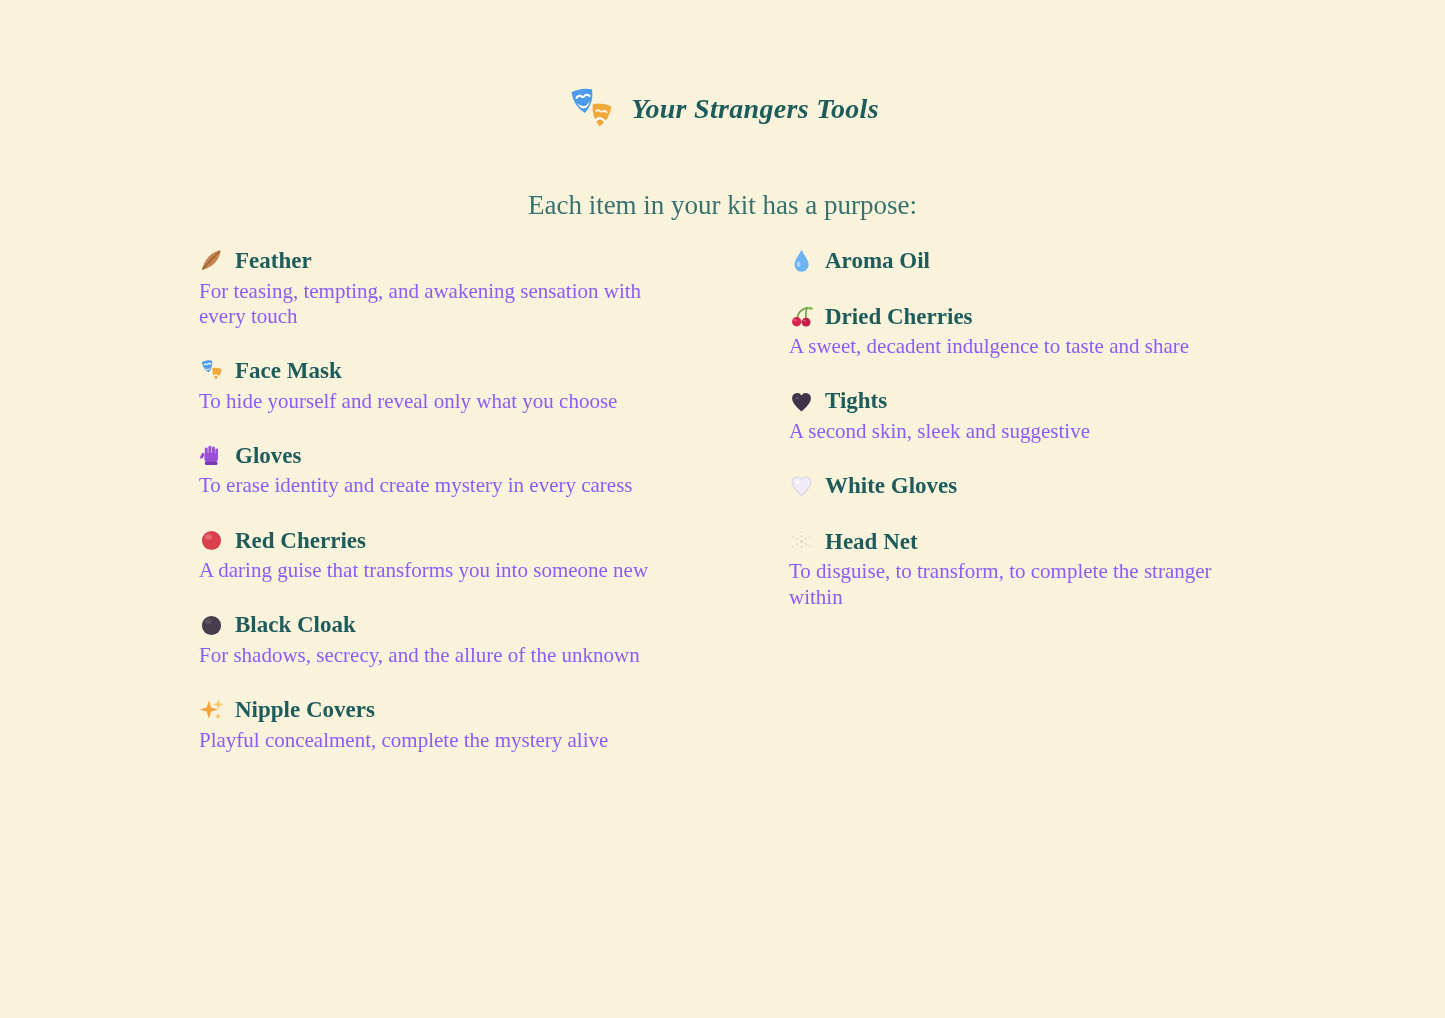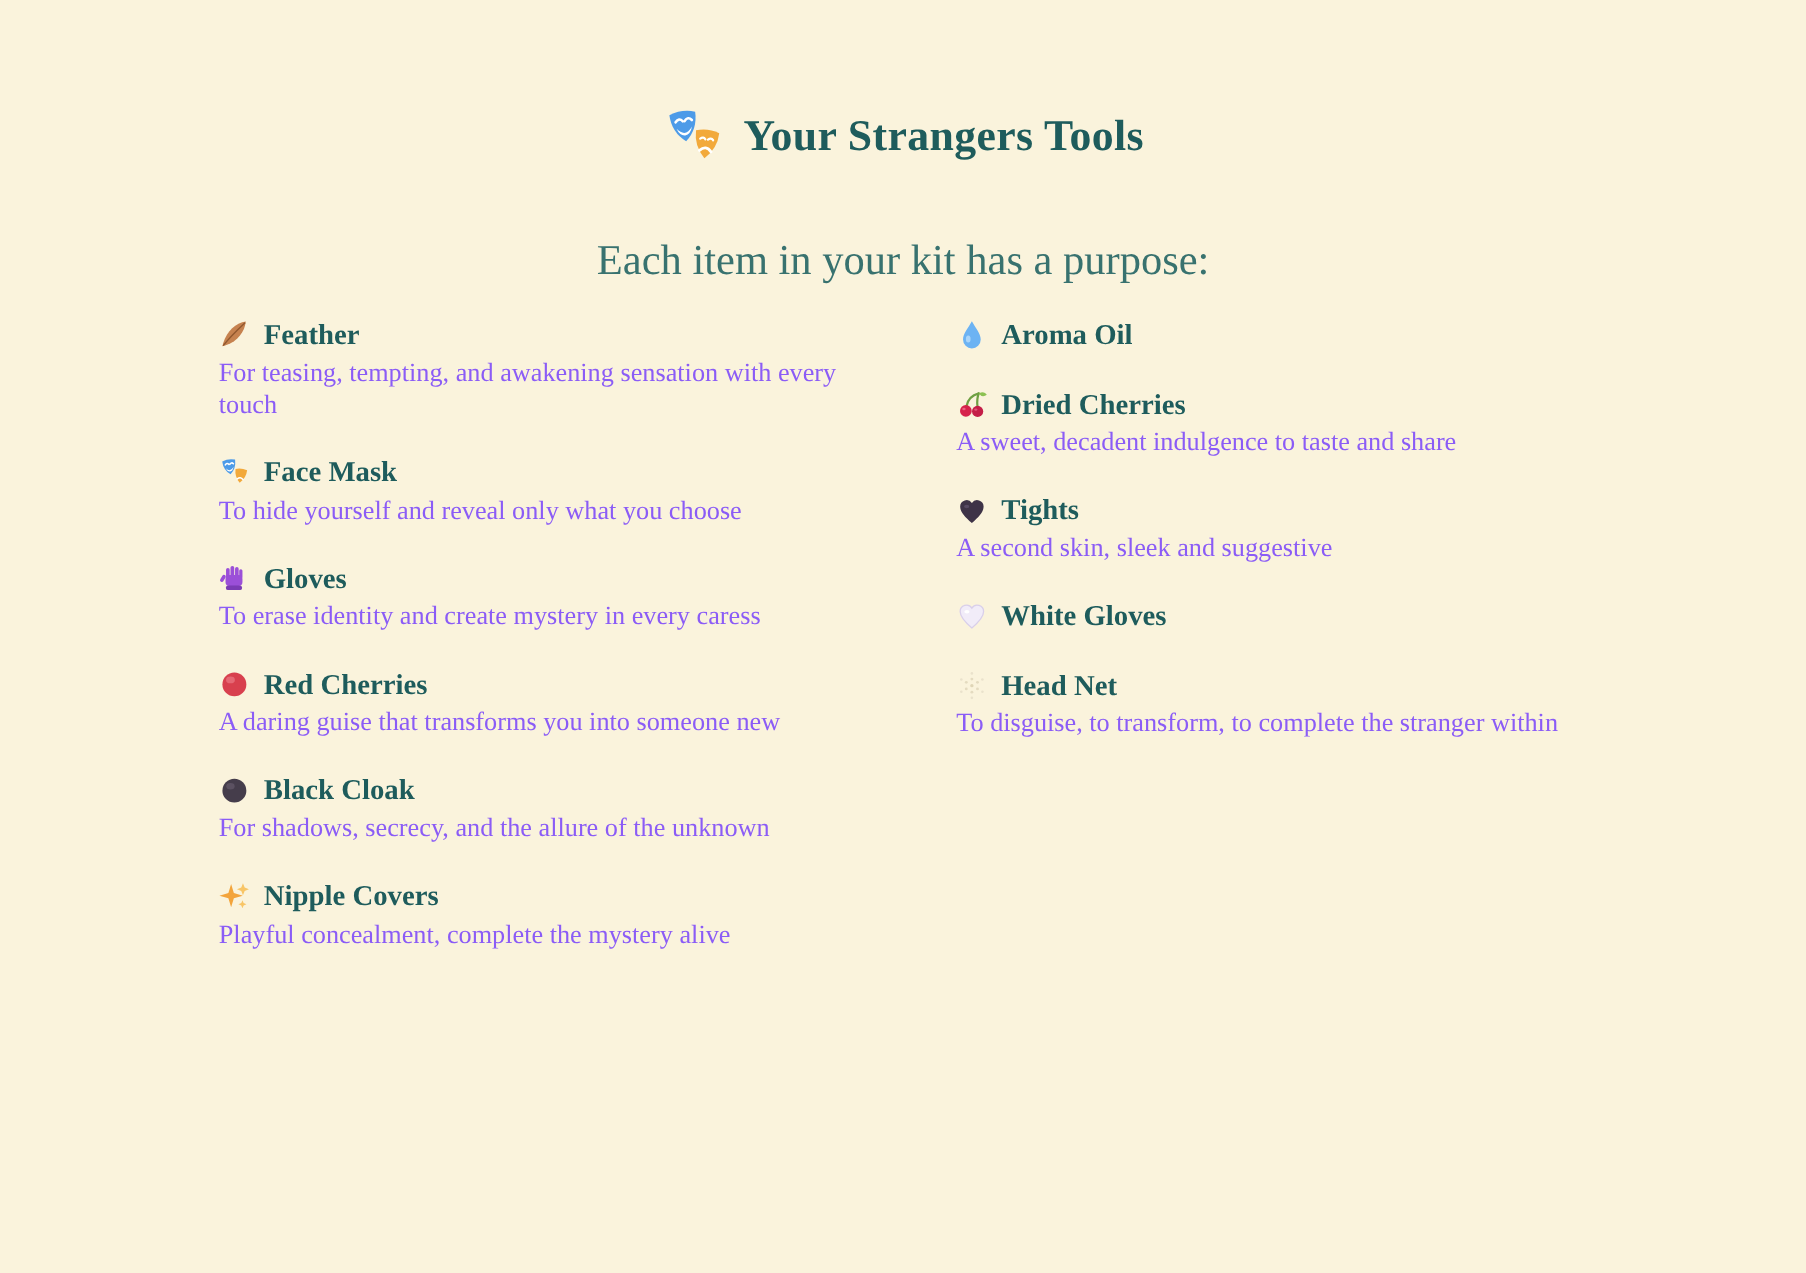--- a/index.html
+++ b/index.html
@@ -14,44 +14,45 @@
   .page { padding-top: 84px; }
 
   .title-row {
     display: flex;
     justify-content: center;
     align-items: center;
     gap: 15px;
     margin: 0 0 56px 0;
   }
   .title-row .page-title {
-    font-size: 35px;
+    font-size: 28px;
     font-weight: 700;
     color: #1E5C5C;
     letter-spacing: 0.3px;
+    font-style: italic;
   }
   .masks-large svg { display: block; }
 
   .intro {
     text-align: center;
-    font-size: 34px;
+    font-size: 27px;
     color: #38726F;
     margin: 0 0 26px 0;
     font-weight: 400;
   }
 
   .grid {
     width: 1095px;
     margin: 0 auto;
     display: flex;
     gap: 85px;
   }
   .col { width: 505px; }
 
-  .item { margin-bottom: 28px; }
+  .item { margin-bottom: 28px; margin-left: 24px; }
   .item.gap-above { margin-top: 26px; }
 
   .item-head {
     display: flex;
     align-items: center;
     gap: 11px;
     font-size: 23px;
     font-weight: 700;
     color: #1E5C5C;
     line-height: 1.2;

